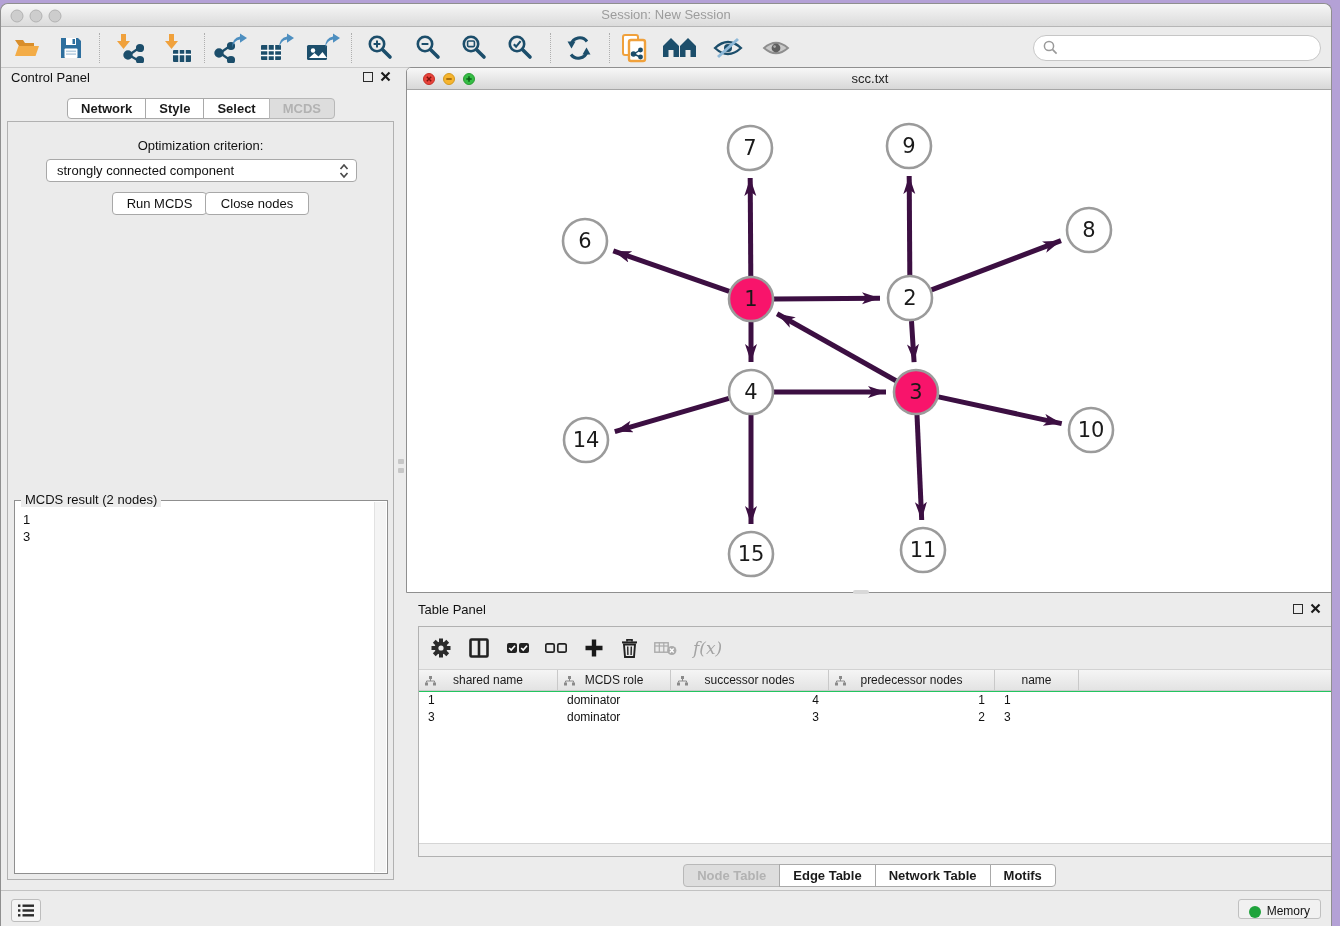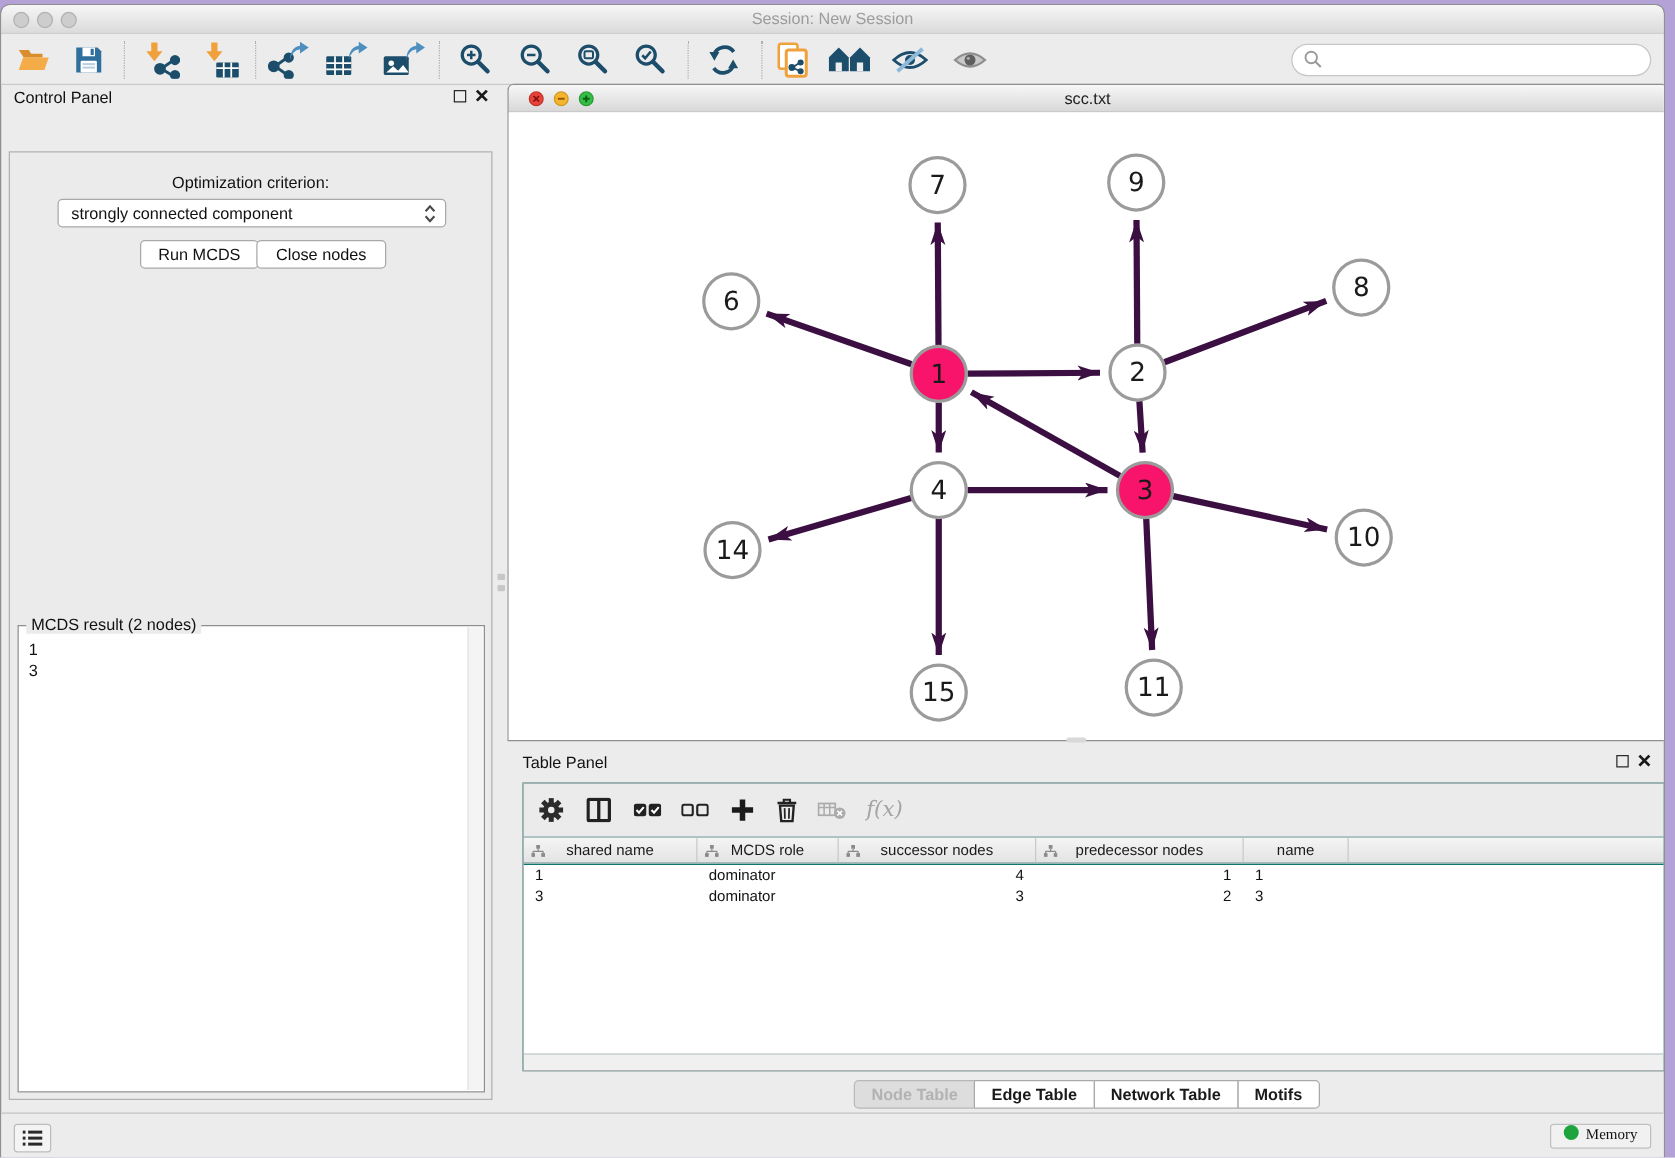--- a/index.html
+++ b/index.html
@@ -65,21 +65,21 @@
   .net-title { display:block; text-align:center; line-height:21px; font-size:13px; color:#222; }
   .lights-net { position:absolute; left:8px; top:4px; }
   .net-canvas { position:absolute; left:0; top:22px; right:0; bottom:0; background:#fff; overflow:hidden; }
   .divider-grip { position:absolute; left:397px; top:455px; width:6px; height:28px; }
   .divider-grip i { display:block; width:6px; height:5px; background:#C7C7C7; margin-bottom:4px; border-radius:1px; }
   .net-grip { position:absolute; left:852px; top:586px; width:16px; height:4px; background:#D8D8D8; border-radius:2px; }
 
   
   .tp-header { position:absolute; left:405px; top:594px; right:0; height:24px; }
   .table-box { position:absolute; left:417px; top:622px; width:914px; height:231px;
-               border:1px solid #B1B1B1; background:#0f766e; }
+               border:1px solid #B1B1B1; background:#22c55e; }
   .tbl-toolbar { position:absolute; left:0; top:0; right:0; height:42px; background:#EBEBEB;
                  display:flex; align-items:center; }
   .tico { height:30px; display:flex; align-items:center; justify-content:center; flex:0 0 auto; }
   .fx { font-family:"DejaVu Serif",serif; font-style:italic; font-size:17px; color:#A3A3A3; }
   .tbl-header { position:absolute; left:0; top:42px; right:0; height:22px; display:flex;
                 background:linear-gradient(#F5F5F5,#E3E3E3); border-top:1px solid #D2D2D2;
                 border-bottom:1px solid #C9C9C9; }
   .hcell { position:relative; height:100%; border-right:1px solid #C9C9C9; display:flex;
            align-items:center; justify-content:center; font-size:12px; color:#1A1A1A; }
   .hcell .hic { position:absolute; left:6px; top:6px; }
@@ -90,21 +90,21 @@
                  border-top:1px solid #D5D5D5; }
   .tp-tabs { position:absolute; left:405px; top:860px; width:927px; display:flex; justify-content:center; }
   .tp-tabs .tab { height:23px; line-height:22px;text-align:center; }
 
   
   .statusbar { position:absolute; left:0; right:0; top:886px; height:37px; background:#ECECEC;
                border-top:1px solid #C2C2C2; }
   .list-btn { position:absolute; left:10px; top:8px; width:30px; height:23px; background:#F4F4F4;
               border:1px solid #BDBDBD; border-radius:3px; display:flex; align-items:center; justify-content:center; }
   .mem-btn { position:absolute; right:10px; top:8px; height:20px; padding:0 10px; background:#F1F1F1;
-             border:1px solid #C0C0C0; border-radius:3px; display:flex; align-items:flex-start; gap:6px;font-family:Liberation Serif, serif; }
+             border:1px solid #C0C0C0; border-radius:3px; display:flex; align-items:flex-end; gap:6px; }
   .mem-dot { width:12px; height:12px; border-radius:50%; background:#1FA33C; }
   .mem-label { font-size:12px; color:#111; }
 </style>
 </head>
 <body>
 
 <div class="window">
 
   <div class="titlebar">
     <svg class="lights-main" width="62" height="14">
@@ -278,20 +278,26 @@
   <div class="cp-header">
     <span class="panel-title">Control Panel</span>
     <span class="panel-btns">
       <span class="float-ic"></span>
       <svg width="11" height="11" viewBox="0 0 11 11">
         <line x1="1.5" y1="1.5" x2="9.5" y2="9.5" stroke="#1A1A1A" stroke-width="2.2"></line>
         <line x1="9.5" y1="1.5" x2="1.5" y2="9.5" stroke="#1A1A1A" stroke-width="2.2"></line>
       </svg>
     </span>
   </div>
+  <div class="cp-tabs" id="cp-tabs">
+      <span class="tab first">Network</span>
+      <span class="tab">Style</span>
+      <span class="tab">Select</span>
+      <span class="tab last selgray">MCDS</span>
+    </div>
   <div class="cp-body">
     <div class="opt-label">Optimization criterion:</div>
     <div class="select">
       <span class="selval">strongly connected component</span>
       <svg width="12" height="16" viewBox="0 0 12 16">
         <path d="M2.5 6 L6 2 L9.5 6" fill="none" stroke="#4A4A4A" stroke-width="1.7"></path>
         <path d="M2.5 10 L6 14 L9.5 10" fill="none" stroke="#4A4A4A" stroke-width="1.7"></path>
       </svg>
     </div>
     <div class="btn btn-run">Run MCDS</div>

